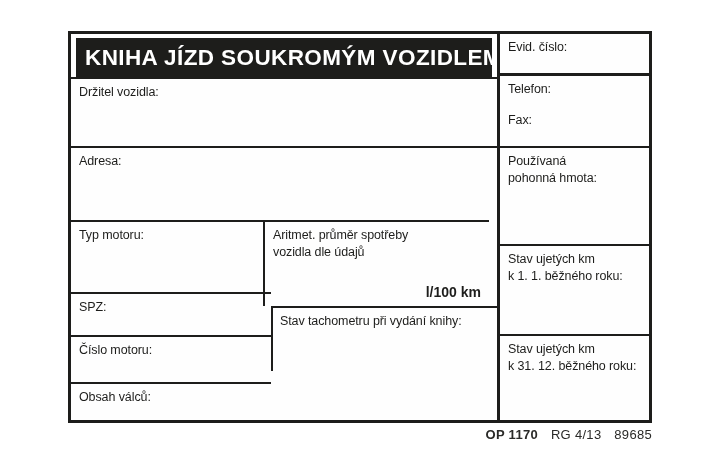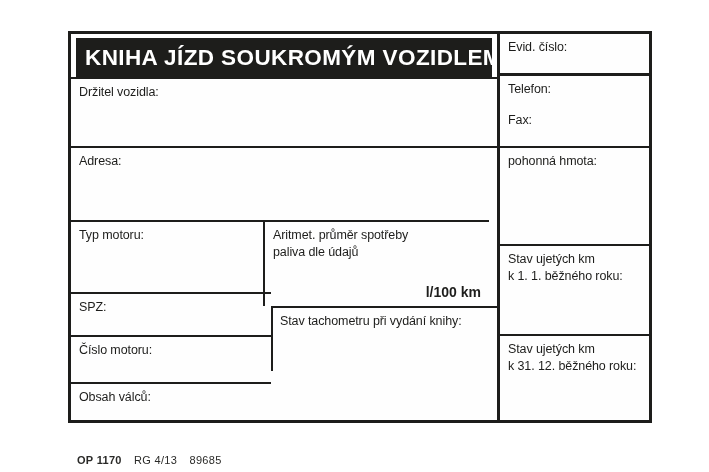--- a/index.html
+++ b/index.html
@@ -57,23 +57,22 @@
   }
   
   .cell-evid     {left:429px; top:0;     width:149px; height:42px; border-bottom-width:3px;}
   .cell-phone    {left:429px; top:42px;  width:149px; height:70px;}
   .cell-fuel     {left:429px; top:112px; width:149px; height:98px;}
   .cell-km-start {left:429px; top:210px; width:149px; height:90px;}
   .cell-km-end   {left:429px; top:300px; width:149px; height:86px;}
   .fax{margin-top:14px;}
   .footer{
     position:absolute;left:68px;top:427px;width:584px;
-    font-size:11px;color:#2a2a28;letter-spacing:0.3px;
+    text-align:right;font-size:13px;color:#2a2a28;letter-spacing:0.3px;
     white-space:nowrap;
-    margin-top:27px;
   }
   .footer .code{font-weight:bold;}
   .footer span{margin-left:9px;}
 </style>
 </head>
 <body>
 
 <div class="canvas">
   <div class="form">
     <div class="form-inner">
@@ -101,39 +100,40 @@
       <div class="cell bt2 cell-engine">
         <span class="lbl">Číslo motoru:</span>
       </div>
 
       <div class="cell bt2 cell-cylinder">
         <span class="lbl">Obsah válců:</span>
       </div>
 
       <div class="cell bt2 bl2 cell-consumption">
         <span class="lbl">Aritmet. průměr spotřeby</span>
-        <span class="lbl">paliva dle údajů</span>
+        <span class="lbl">vozidla dle údajů</span>
         <span class="unit">l/100 km</span>
       </div>
 
       <div class="cell bt2 bl2 cell-odo-issue">
         <span class="lbl">Stav tachometru při vydání knihy:</span>
       </div>
 
 
       <div class="cell cell-evid">
         <span class="lbl">Evid. číslo:</span>
       </div>
 
       <div class="cell cell-phone">
         <span class="lbl">Telefon:</span>
         <span class="lbl fax">Fax:</span>
       </div>
 
       <div class="cell bt2 cell-fuel">
+        <span class="lbl">Používaná</span>
         <span class="lbl">pohonná hmota:</span>
       </div>
 
       <div class="cell bt2 cell-km-start">
         <span class="lbl">Stav ujetých km</span>
         <span class="lbl">k 1. 1. běžného roku:</span>
       </div>
 
       <div class="cell bt2 cell-km-end">
         <span class="lbl">Stav ujetých km</span>

